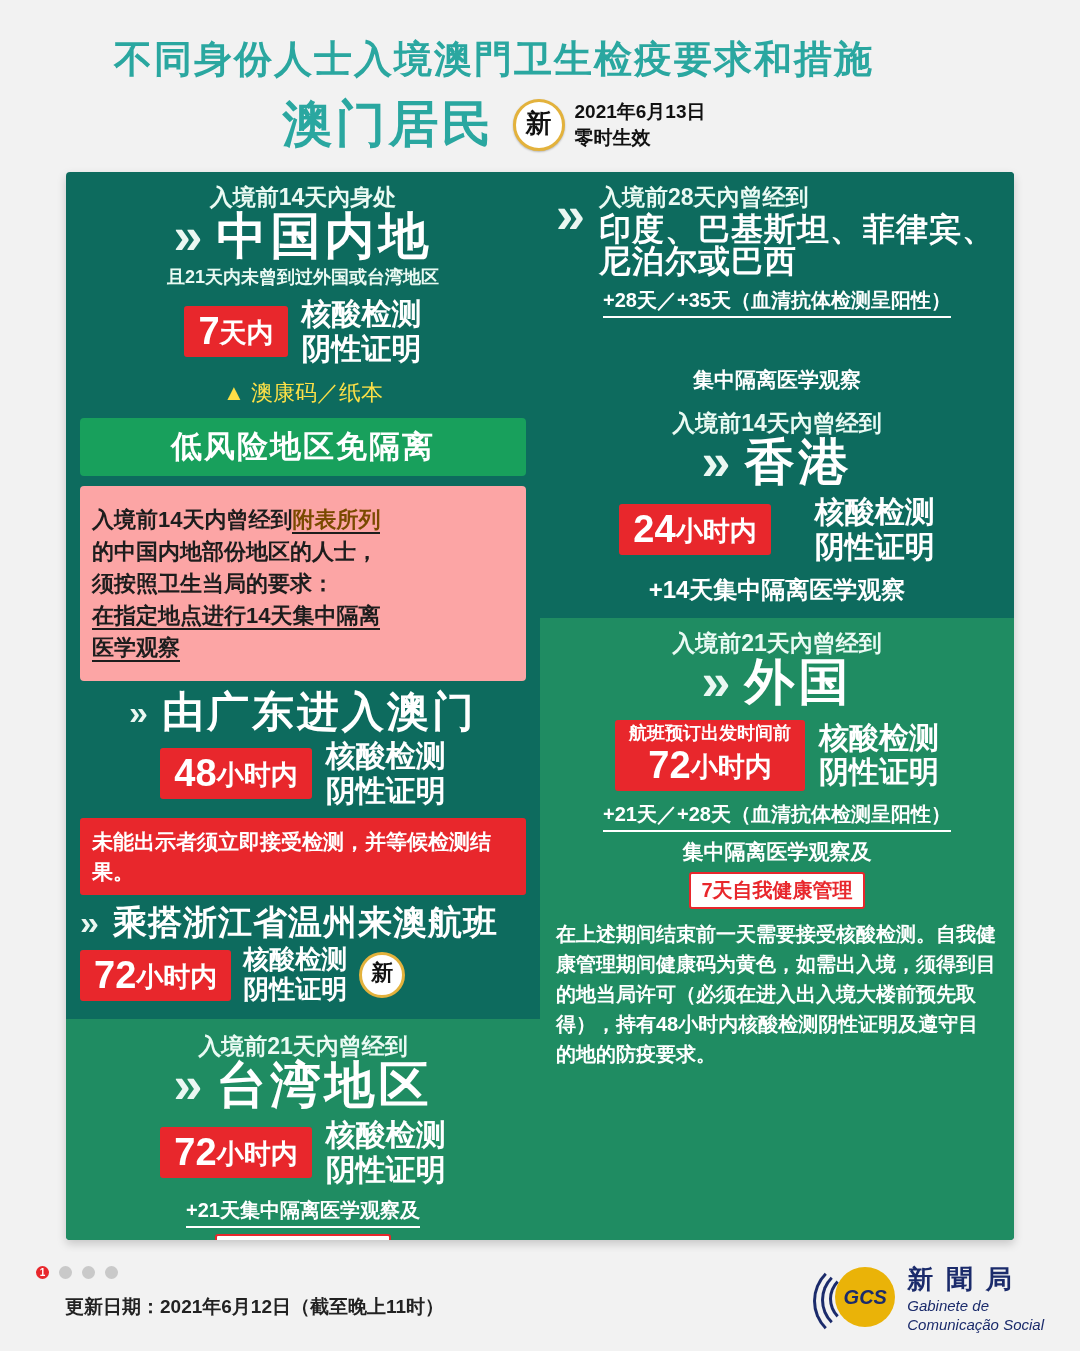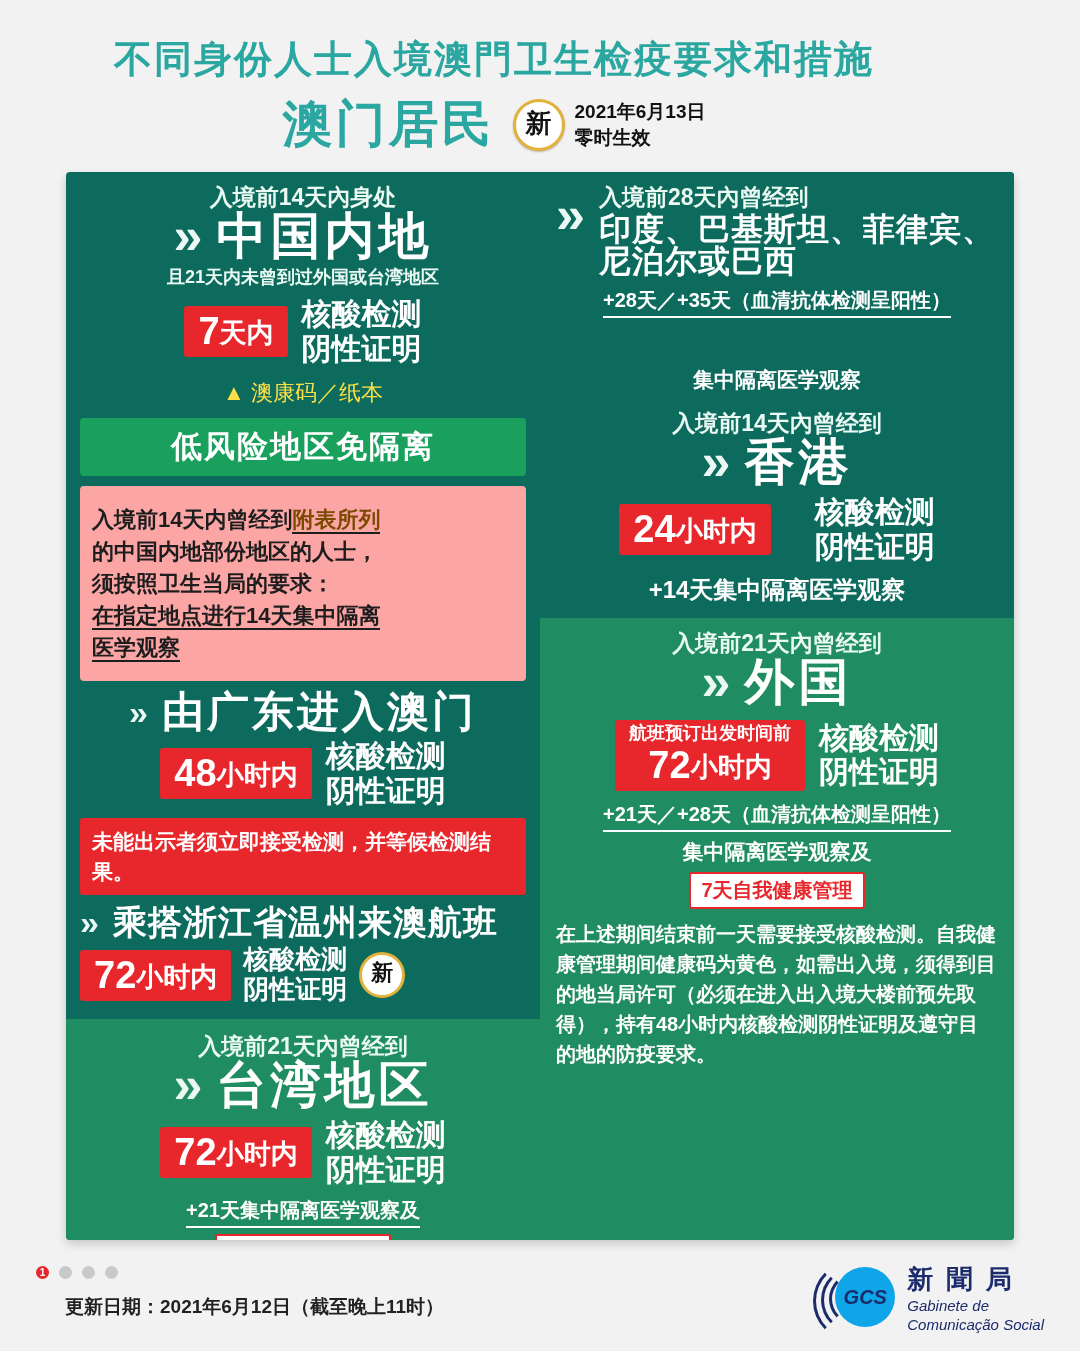--- a/index.html
+++ b/index.html
@@ -117,21 +117,21 @@
   .dot{width:13px;height:13px;border-radius:50%;background:#c9c9c9;}
   .dot.active{background:#e8272c;color:#fff;font-size:10px;line-height:13px;text-align:center;font-weight:bold;}
   .update{position:absolute;left:30px;top:42px;color:#222;font-size:19px;font-weight:bold;margin-left:35px;}
   .logo{position:absolute;right:36px;top:10px;display:flex;align-items:center;gap:12px;}
   .logo-txt{color:#1b2b6b;}
   .logo-txt .l1{font-size:26px;font-weight:bold;letter-spacing:3px;}
   .logo-txt .l2{font-size:15px;font-style:italic;line-height:1.25;}
   .logo-mark{position:relative;width:78px;height:62px;}
   .logo-mark .c{
     position:absolute;right:0;top:0;width:60px;height:60px;border-radius:50%;
-    background:#0ea5e9;color:#1b2b6b;font-size:20px;font-weight:bold;
+    background:#eab308;color:#1b2b6b;font-size:20px;font-weight:bold;
     text-align:center;line-height:60px;font-style:italic;
   }
   .logo-mark .arc{
     position:absolute;border:3px solid #1b2b6b;border-right-color:transparent;border-top-color:transparent;border-bottom-color:transparent;border-radius:50%;
   }
   .a1{left:12px;top:6px;width:46px;height:46px;}
   .a2{left:4px;top:0px;width:60px;height:60px;}
   .a3{left:-4px;top:-6px;width:74px;height:74px;}
 </style>
 </head>

